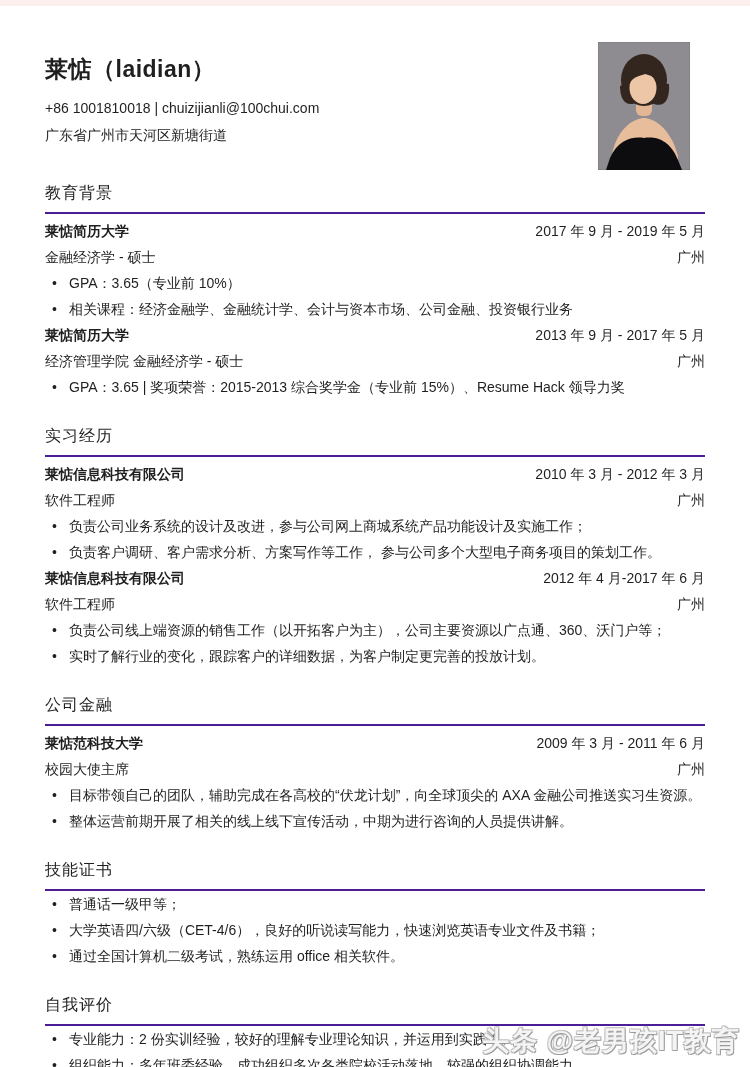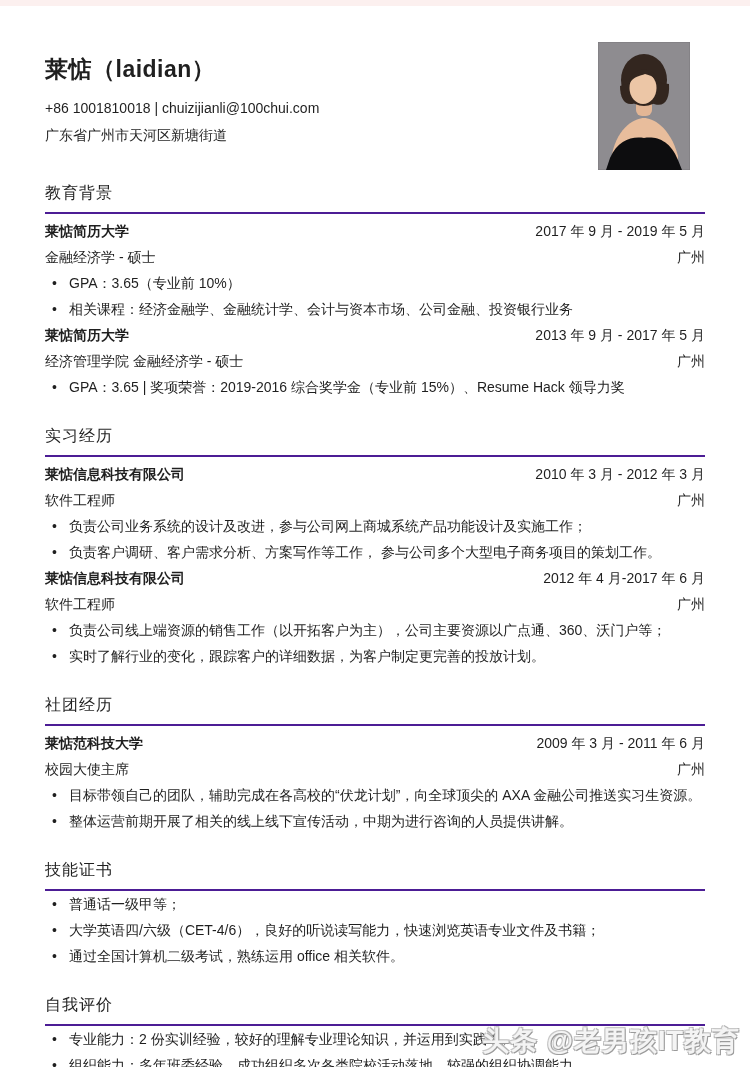--- a/index.html
+++ b/index.html
@@ -94,21 +94,21 @@
         <div class="entry">
           <div class="row">
             <span class="org">莱惦简历大学</span>
             <span class="date">2013 年 9 月 - 2017 年 5 月</span>
           </div>
           <div class="row">
             <span>经济管理学院 金融经济学 - 硕士</span>
             <span class="loc">广州</span>
           </div>
           <ul class="bullets">
-            <li>GPA：3.65 | 奖项荣誉：2019-2016 综合奖学金（专业前 15%）、Resume Hack 领导力奖</li>
+            <li>GPA：3.65 | 奖项荣誉：2015-2013 综合奖学金（专业前 15%）、Resume Hack 领导力奖</li>
           </ul>
         </div>
       </div>
     </div>
 
     <div class="section">
       <h2 class="section-title">实习经历</h2>
       <div class="entries">
         <div class="entry">
           <div class="row">
@@ -135,21 +135,21 @@
           </div>
           <ul class="bullets">
             <li>负责公司线上端资源的销售工作（以开拓客户为主），公司主要资源以广点通、360、沃门户等；</li>
             <li>实时了解行业的变化，跟踪客户的详细数据，为客户制定更完善的投放计划。</li>
           </ul>
         </div>
       </div>
     </div>
 
     <div class="section">
-      <h2 class="section-title">社团经历</h2>
+      <h2 class="section-title">公司金融</h2>
       <div class="entries">
         <div class="entry">
           <div class="row">
             <span class="org">莱惦范科技大学</span>
             <span class="date">2009 年 3 月 - 2011 年 6 月</span>
           </div>
           <div class="row">
             <span>校园大使主席</span>
             <span class="loc">广州</span>
           </div>

